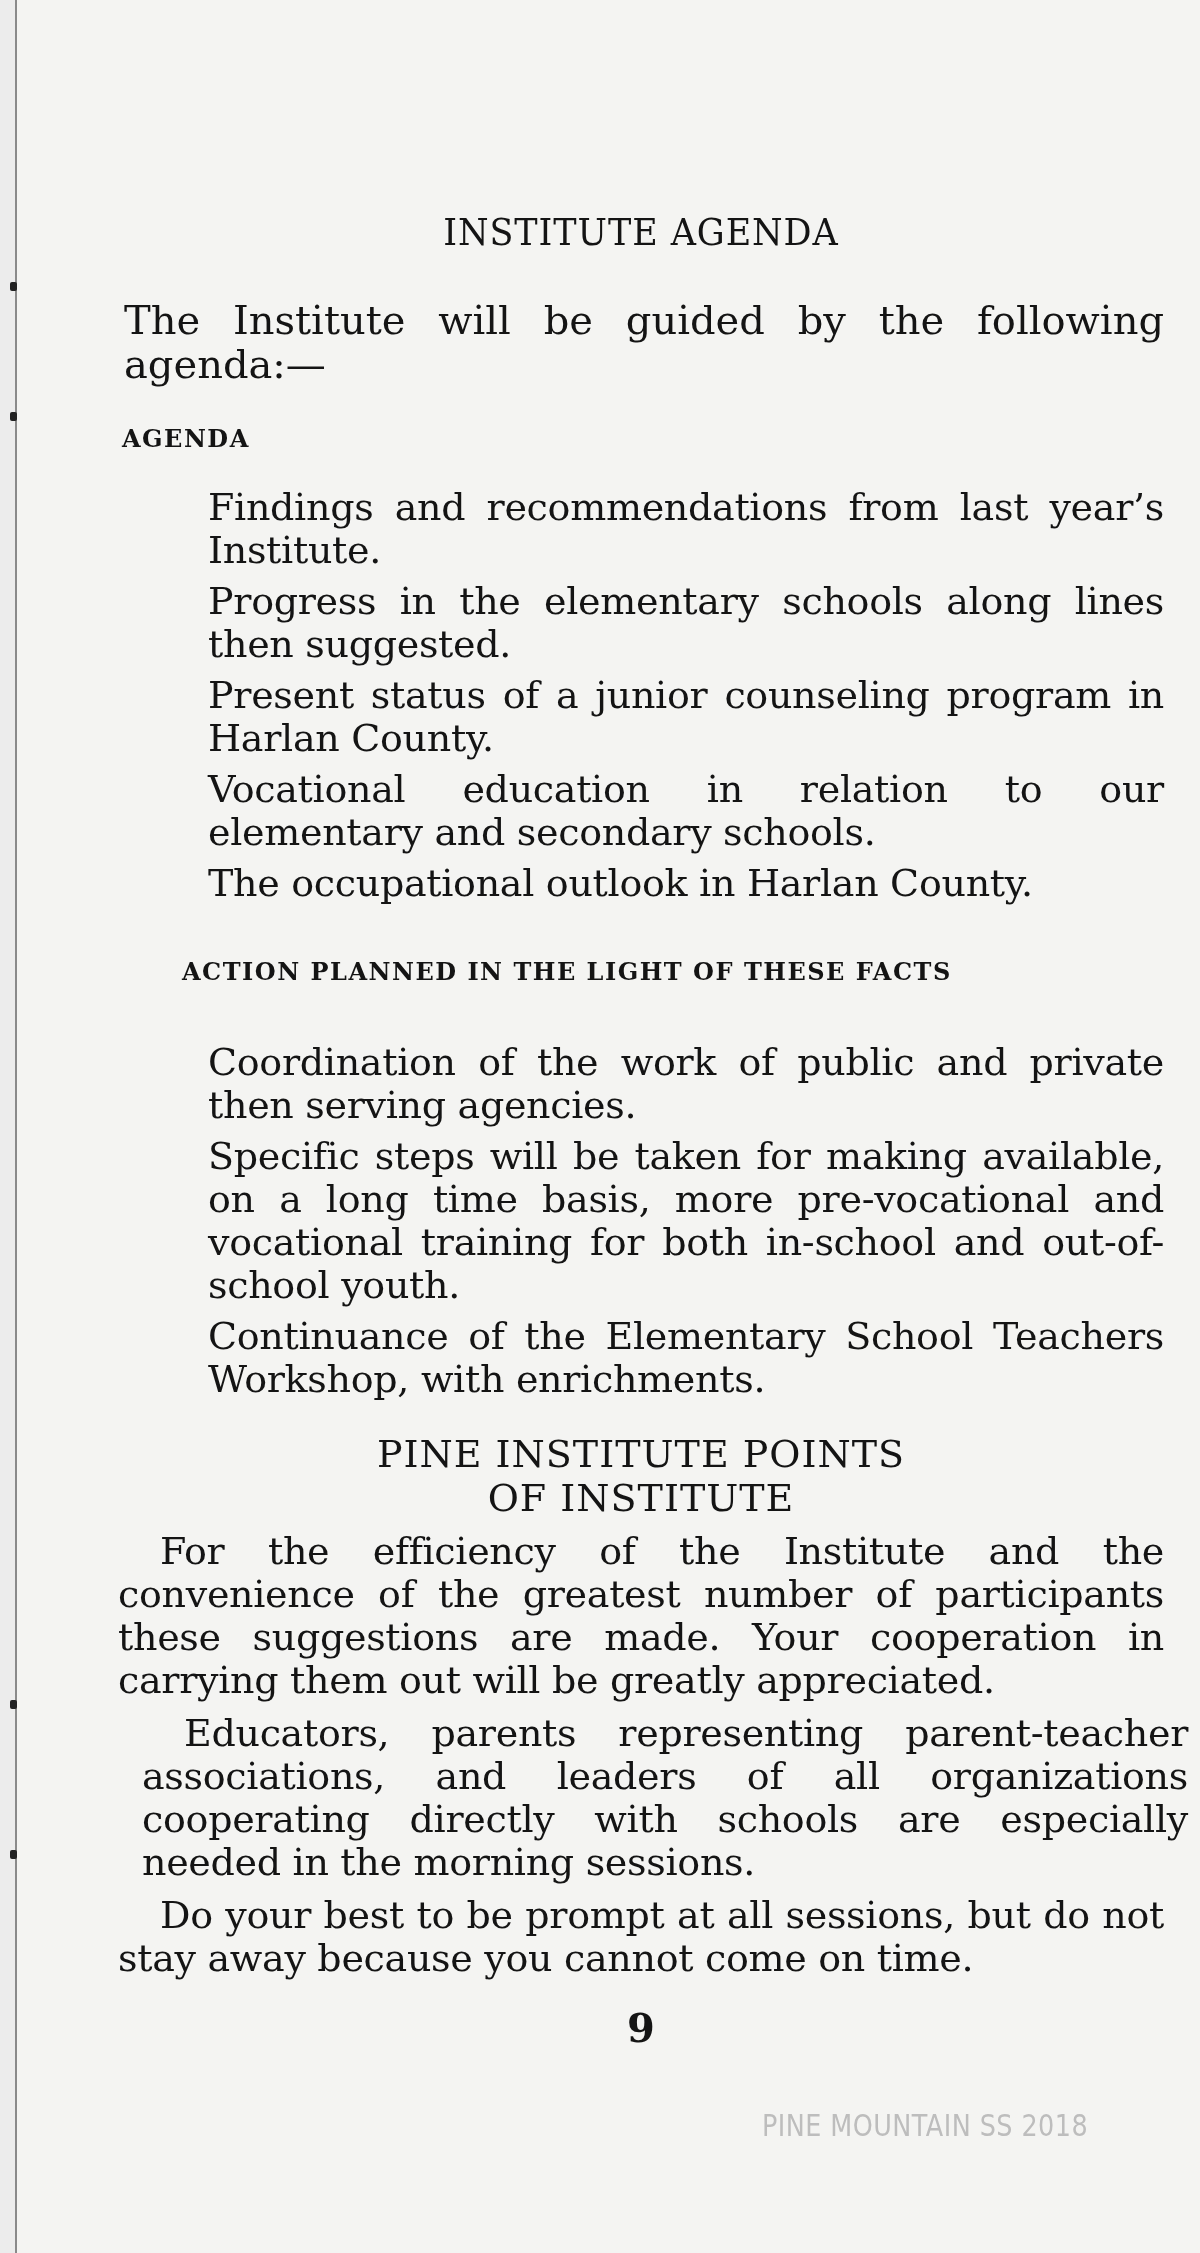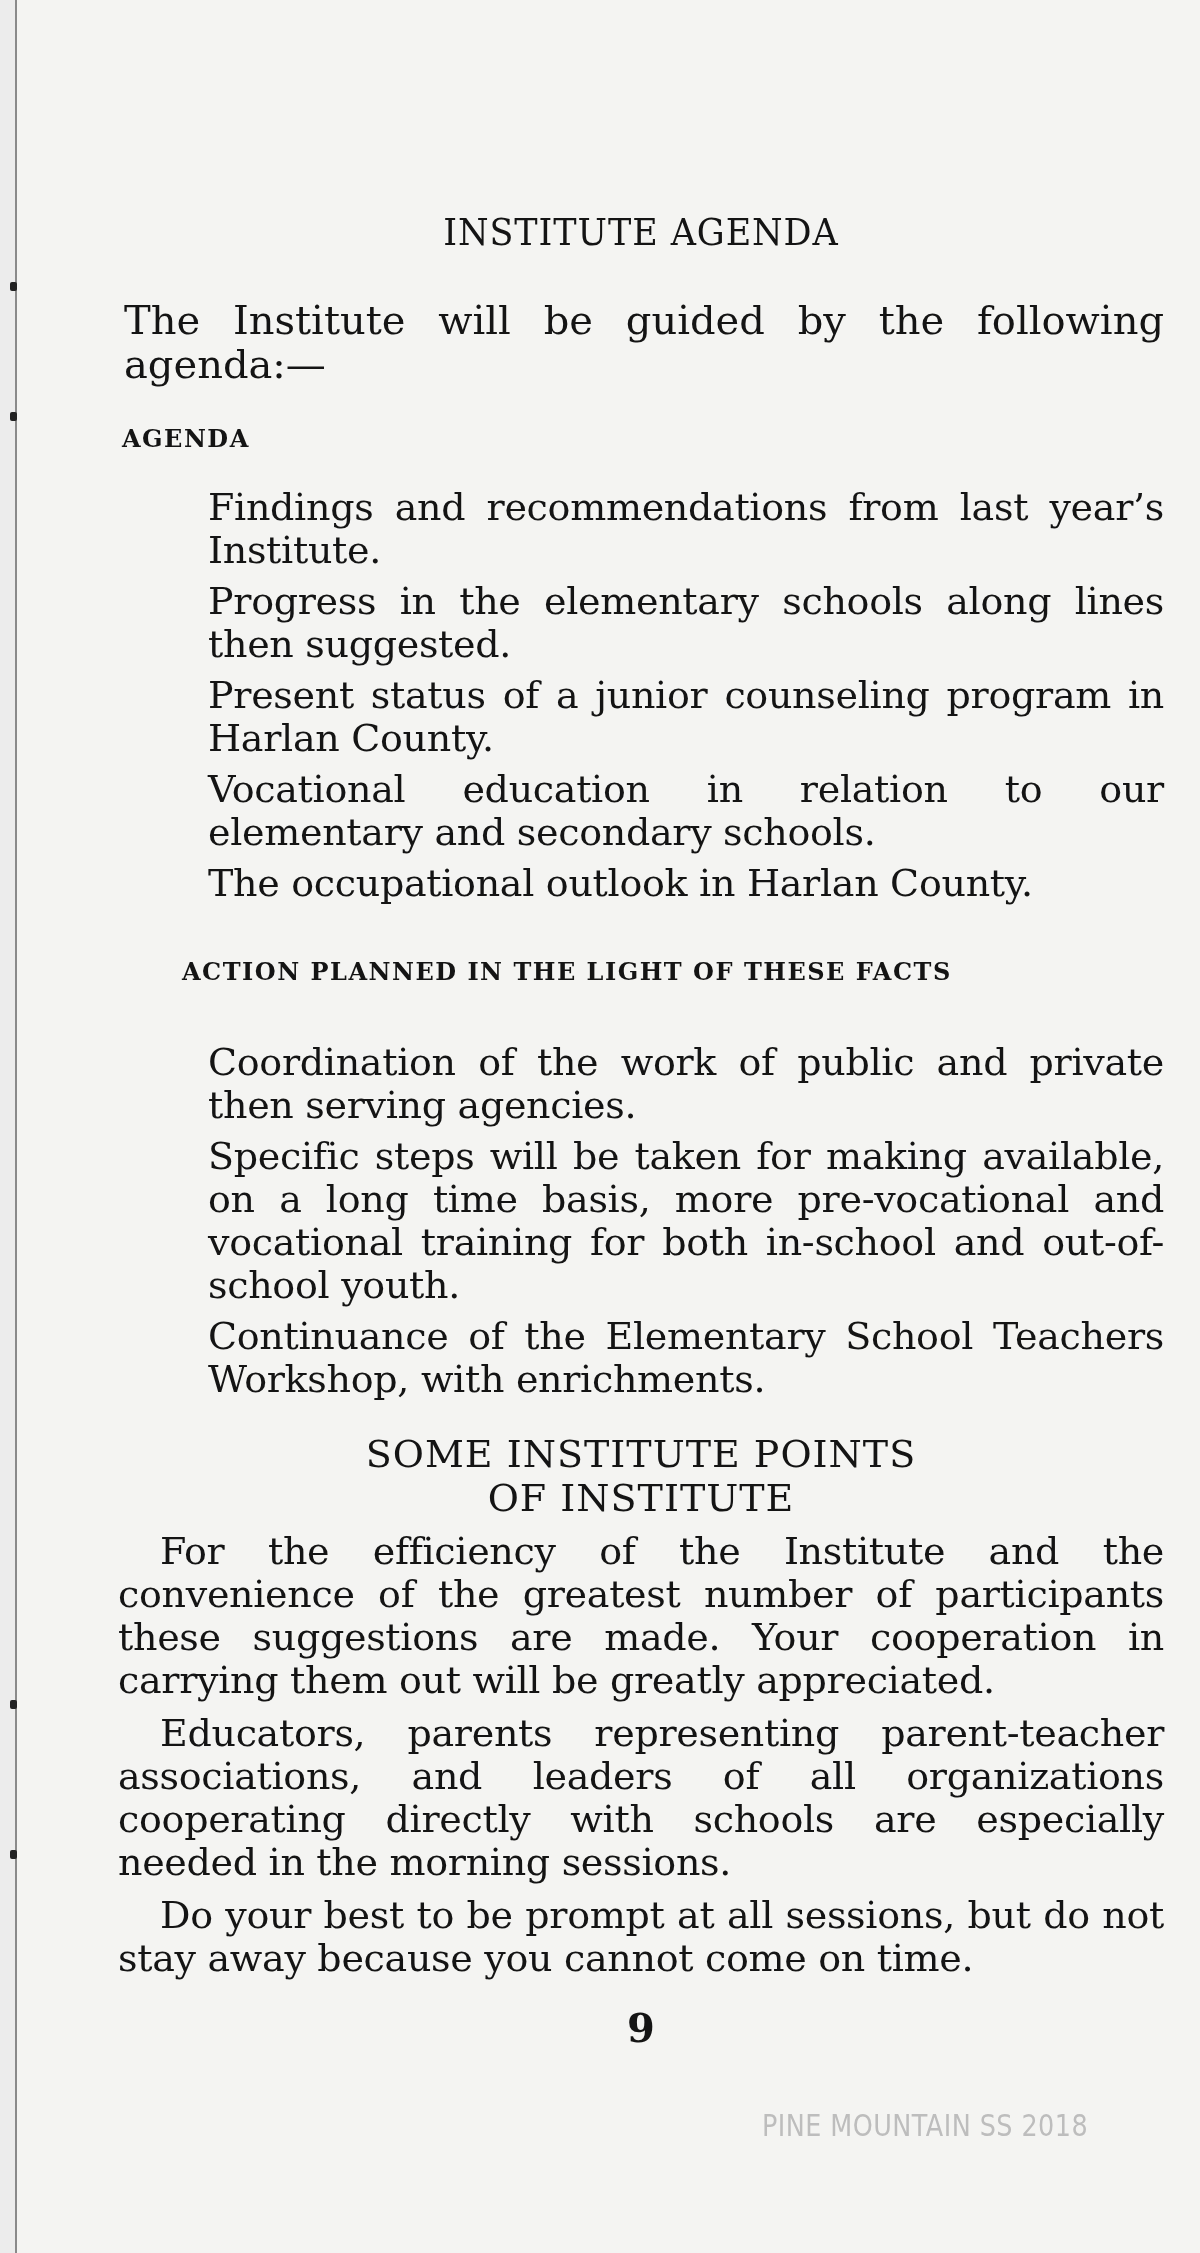--- a/index.html
+++ b/index.html
@@ -111,21 +111,21 @@
     left: 0;
     width: 1046px;
     font-size: 38px;
     line-height: 43px;
     text-indent: 42px;
     text-align: justify;
     margin: 0;
     letter-spacing: -0.3px;
   }
   .p1 { top: 1530px; }
-  .p2 { top: 1712px; }
+  .p2 { top: 1712px; margin-left: 24px; }
   .p3 { top: 1894px; }
   .page-number {
     position: absolute;
     left: 0;
     top: 2004px;
     width: 1046px;
     text-align: center;
     font-size: 40px;
     font-weight: bold;
   }
@@ -169,21 +169,21 @@
 
   <div class="section-label action-label">ACTION PLANNED IN THE LIGHT OF THESE FACTS</div>
 
   <ul class="item-list action-list">
     <li>Coordination of the work of public and private then serving agencies.</li>
     <li>Specific steps will be taken for making available, on a long time basis, more pre-vocational and vocational training for both in-school and out-of-school youth.</li>
     <li>Continuance of the Elementary School Teachers Workshop, with enrichments.</li>
   </ul>
 
   <h2 class="proc-title">
-    <span>SOME INSTITUTE POINTS</span><br>
+    <span>PINE INSTITUTE POINTS</span><br>
     <span>OF INSTITUTE</span>
   </h2>
 
   <p class="para p1">For the efficiency of the Institute and the convenience of the greatest number of participants these suggestions are made. Your cooperation in carrying them out will be greatly appreciated.</p>
   <p class="para p2">Educators, parents representing parent-teacher associations, and leaders of all organizations cooperating directly with schools are especially needed in the morning sessions.</p>
   <p class="para p3">Do your best to be prompt at all sessions, but do not stay away because you cannot come on time.</p>
 
   <div class="page-number">9</div>
 </div>
 

